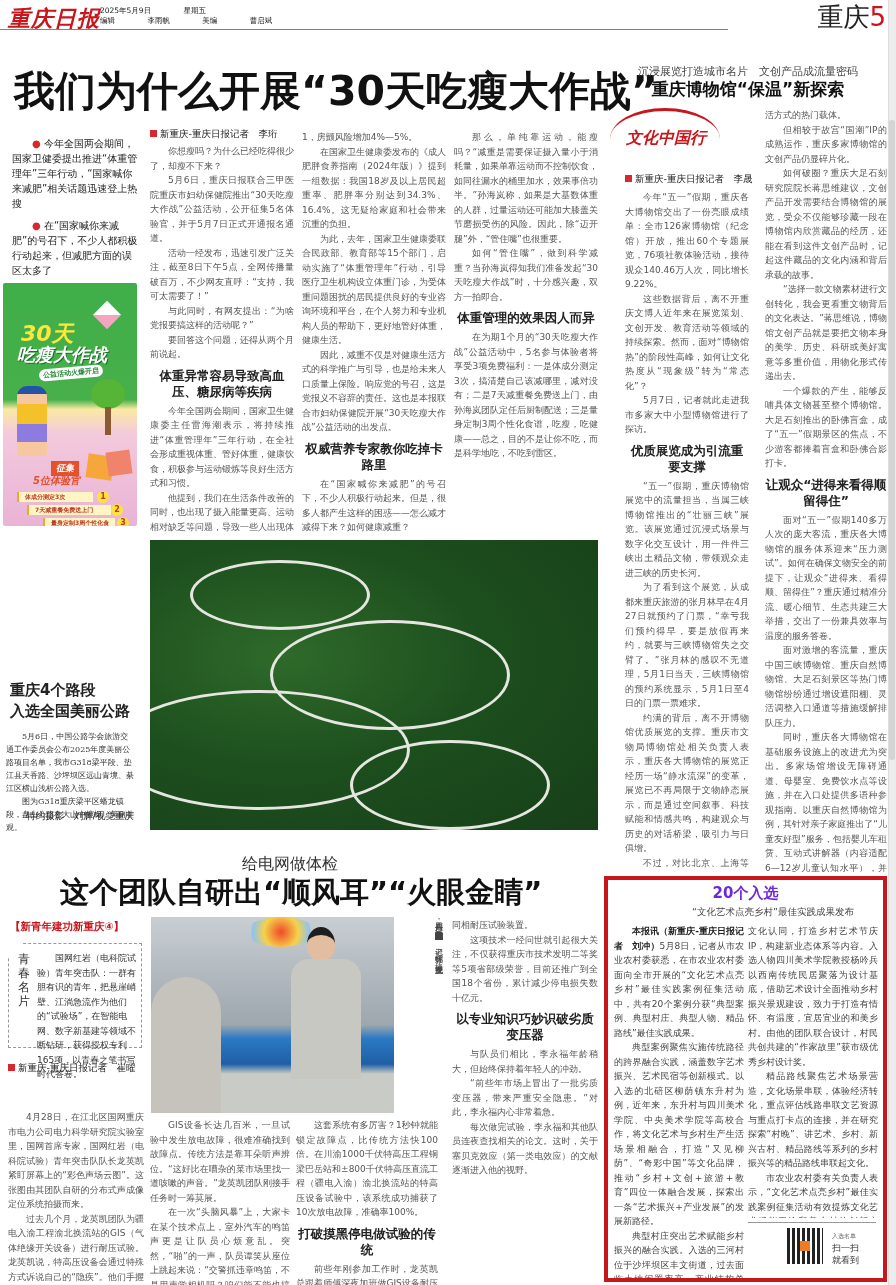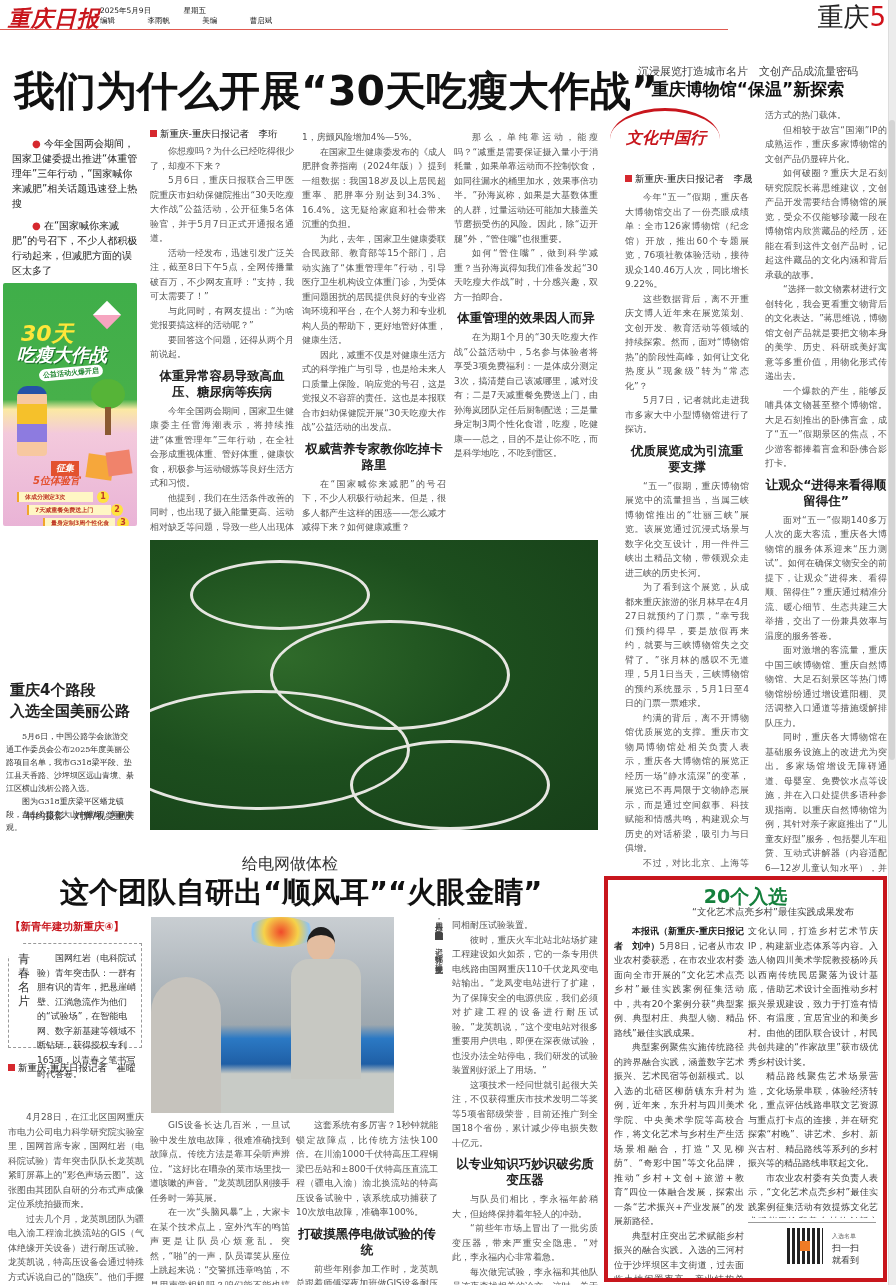--- a/index.html
+++ b/index.html
@@ -57,21 +57,21 @@
   .youth-card { left: 8px; top: 943px; width: 134px; height: 105px; border: 1px dashed #999; clip-path: polygon(14px 0,100% 0,100% 100%,0 100%,0 14px); }
   .youth-vert { left: 18px; top: 952px; width: 14px; font-family: "DejaVu Serif", serif; font-size: 12px; line-height: 14px; color: #333; }
   .youth-text { left: 37px; top: 951px; width: 102px; font-size: 9px; line-height: 14.5px; color: #333; }
   .youth-text p { text-indent: 2em; }
 
   .photo-lab { left: 151px; top: 917px; width: 243px; height: 196px; overflow: hidden;
     background: linear-gradient(180deg, #c9ced2 0%, #9da7ae 55%, #2b79c4 62%, #1f5fa6 75%, #c8cbc6 80%); }
   .caption-vert { left: 398px; top: 917px; width: 46px; height: 196px; writing-mode: vertical-rl; font-size: 8px; line-height: 11px; color: #444; font-family: "DejaVu Serif", serif; }
 
   .box-20 { left: 604px; top: 876px; width: 283px; height: 406px; border: 4px solid #c8161d; }
-  .box-title { left: 604px; top: 884px; width: 283px; text-align: center; font-size: 19px; font-weight: bold; color: #15803d; }
+  .box-title { left: 604px; top: 884px; width: 283px; text-align: center; font-size: 15px; font-weight: bold; color: #6d28d9; }
   .box-sub { left: 604px; top: 906px; width: 250px; text-align: center; font-size: 9.5px; color: #444; margin-left: 44px; }
   .box-divider { left: 748px; top: 1222px; width: 128px; height: 1px; background: #999; }
   .qr { left: 787px; top: 1228px; width: 36px; height: 36px; background:
       repeating-linear-gradient(90deg,#222 0 3px,#fff 3px 5px), #222; position: absolute; }
   .qr::after { content: ""; position: absolute; left: 13px; top: 13px; width: 10px; height: 10px; background: #f07b25; }
   .qr-text { left: 832px; top: 1230px; font-size: 9px; line-height: 12px; color: #333; }
   .qr-text .small { font-size: 6px; color: #666; }
 </style>
 </head>
 <body>
@@ -228,21 +228,20 @@
 
 </div>
 <div class="abs col" style="left:296px;top:1118px;width:142px;height:167px;overflow:hidden;">
   <p>这套系统有多厉害？1秒钟就能锁定故障点，比传统方法快100倍。在川渝1000千伏特高压工程铜梁巴岳站和±800千伏特高压直流工程（疆电入渝）渝北换流站的特高压设备试验中，该系统成功捕获了10次放电故障，准确率100%。</p>
   <div class="subhead">打破摸黑停电做试验的传统</div>
   <p>前些年刚参加工作时，龙英凯总跟着师傅深夜加班做GIS设备耐压试验。师傅告诉他：“试验技术要求必须停电，既要确保试验安全，又要减小停电对用户的影响，只能凌晨来做了。”</p>
 
 </div>
 <div class="abs col" style="left:452px;top:918px;width:146px;height:367px;overflow:hidden;">
   <p style="text-indent:0">同相耐压试验装置。</p>
-  <p>彼时，重庆火车北站北站场扩建工程建设如火如荼，它的一条专用供电线路由国网重庆110千伏龙凤变电站输出。“龙凤变电站进行了扩建，为了保障安全的电源供应，我们必须对扩建工程的设备进行耐压试验。”龙英凯说，“这个变电站对很多重要用户供电，即便在深夜做试验，也没办法全站停电，我们研发的试验装置刚好派上了用场。”</p>
   <p>这项技术一经问世就引起很大关注，不仅获得重庆市技术发明二等奖等5项省部级荣誉，目前还推广到全国18个省份，累计减少停电损失数十亿元。</p>
   <div class="subhead">以专业知识巧妙识破劣质变压器</div>
   <p>与队员们相比，李永福年龄稍大，但始终保持着年轻人的冲劲。</p>
   <p>“前些年市场上冒出了一批劣质变压器，带来严重安全隐患。”对此，李永福内心非常着急。</p>
   <p>每次做完试验，李永福和其他队员连夜查找相关的论文。这时，关于塞贝克效应（第一类电效应）的文献逐渐进入他的视野。</p>
 
 </div>
 
 <div class="abs box-20"></div>
 <div class="abs box-title">20个入选</div>

